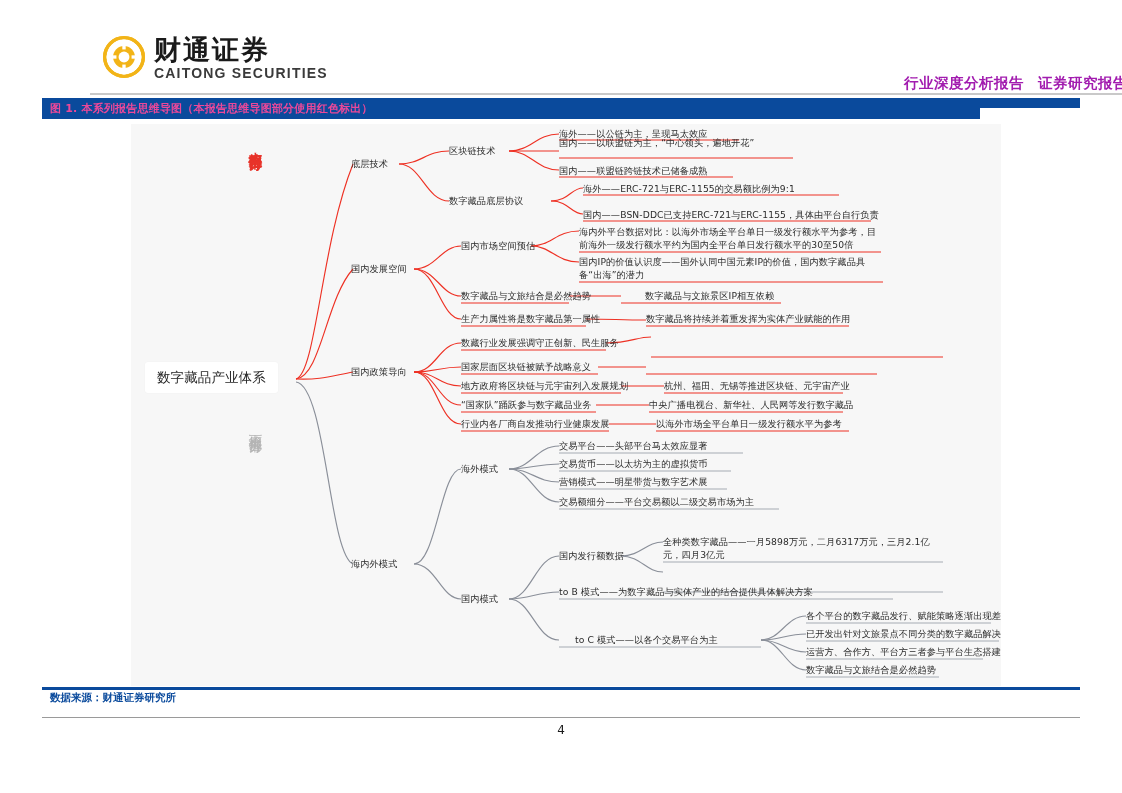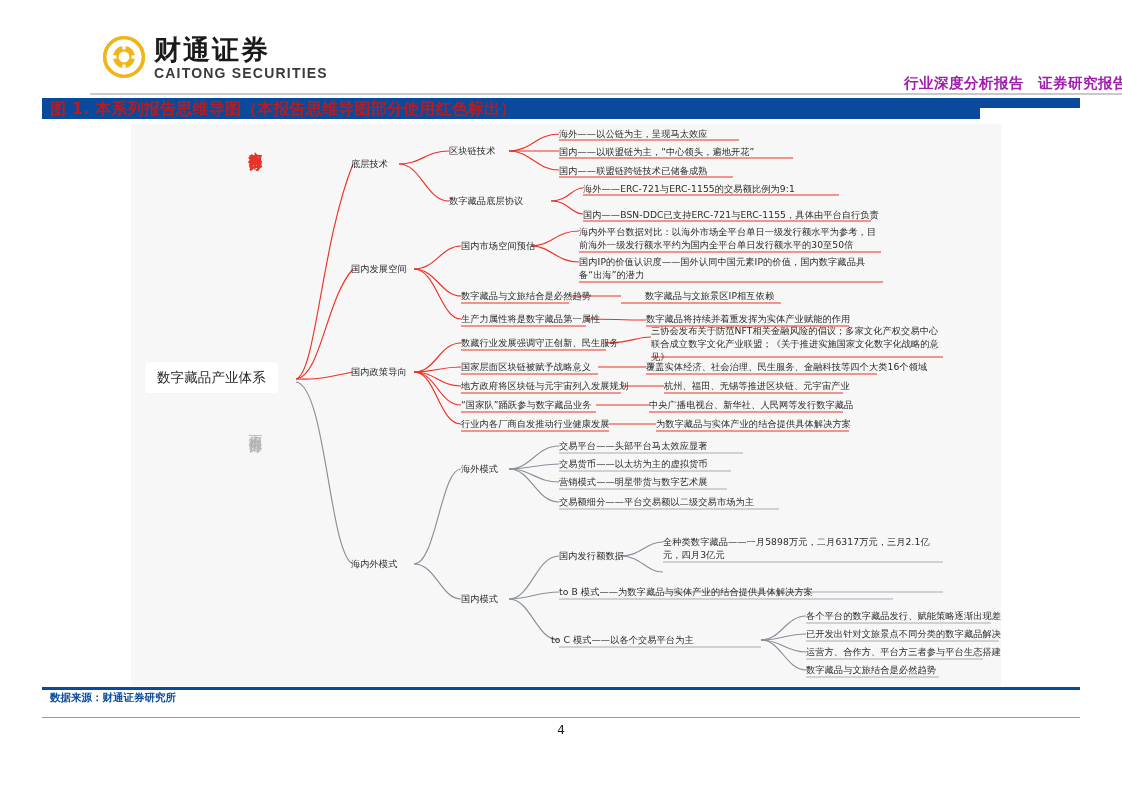--- a/index.html
+++ b/index.html
@@ -100,23 +100,23 @@
     left: 980px;
     top: 98px;
     width: 100px;
     height: 10px;
     background: #0a4a9c;
   }
   .caption-text {
     position: absolute;
     left: 50px;
     top: 100px;
-    font-size: 16px;
+    font-size: 11px;
     font-weight: bold;
-    color: #b91c1c;
+    color: #ec4899;
     letter-spacing: 0.2px;
     line-height: 17px;
     white-space: nowrap;
   }
 
   
   .mindmap {
     position: absolute;
     left: 131px;
     top: 124px;
@@ -356,21 +356,21 @@
 
     <div class="node root" style="left:14px; top:238px;">数字藏品产业体系</div>
 
     <div class="vlabel top" style="left:117px; top:17px;">本篇报告部分</div>
     <div class="vlabel bottom" style="left:117px; top:300px;">下篇报告部分</div>
 
     <div class="node" style="left:220px; top:33px;">底层技术</div>
 
     <div class="node" style="left:318px; top:20px;">区块链技术</div>
     <div class="node" style="left:428px; top:3px;">海外——以公链为主，呈现马太效应</div>
-    <div class="node" style="left:428px; top:21px;">国内——以联盟链为主，“中心领头，遍地开花”</div>
+    <div class="node" style="left:428px; top:12px;">国内——以联盟链为主，“中心领头，遍地开花”</div>
     <div class="node" style="left:428px; top:40px;">国内——联盟链跨链技术已储备成熟</div>
 
     <div class="node" style="left:318px; top:70px;">数字藏品底层协议</div>
     <div class="node" style="left:452px; top:58px;">海外——ERC-721与ERC-1155的交易额比例为9:1</div>
     <div class="node" style="left:452px; top:84px;">国内——BSN-DDC已支持ERC-721与ERC-1155，具体由平台自行负责</div>
 
     <div class="node" style="left:220px; top:138px;">国内发展空间</div>
 
     <div class="node" style="left:330px; top:115px;">国内市场空间预估</div>
     <div class="node wrap" style="left:448px; top:101px; width:305px;">海内外平台数据对比：以海外市场全平台单日一级发行额水平为参考，目前海外一级发行额水平约为国内全平台单日发行额水平的30至50倍</div>
@@ -378,50 +378,48 @@
 
     <div class="node" style="left:330px; top:165px;">数字藏品与文旅结合是必然趋势</div>
     <div class="node" style="left:514px; top:165px;">数字藏品与文旅景区IP相互依赖</div>
 
     <div class="node" style="left:330px; top:188px;">生产力属性将是数字藏品第一属性</div>
     <div class="node" style="left:515px; top:188px;">数字藏品将持续并着重发挥为实体产业赋能的作用</div>
 
     <div class="node" style="left:220px; top:241px;">国内政策导向</div>
 
     <div class="node" style="left:330px; top:212px;">数藏行业发展强调守正创新、民生服务</div>
-    <div class="node wrap" style="left:520px; top:200px; width:295px;">三协会发布关于防范NFT相关金融风险的倡议；多家文化产权交易中心联合成立数字文化产业联盟；《关于推进实施国家文化数字化战略的意见》</div>
 
     <div class="node" style="left:330px; top:236px;">国家层面区块链被赋予战略意义</div>
-    <div class="node" style="left:515px; top:236px;">覆盖实体经济、社会治理、民生服务、金融科技等四个大类16个领域</div>
 
     <div class="node" style="left:330px; top:255px;">地方政府将区块链与元宇宙列入发展规划</div>
     <div class="node" style="left:533px; top:255px;">杭州、福田、无锡等推进区块链、元宇宙产业</div>
 
     <div class="node" style="left:330px; top:274px;">“国家队”踊跃参与数字藏品业务</div>
     <div class="node" style="left:518px; top:274px;">中央广播电视台、新华社、人民网等发行数字藏品</div>
 
     <div class="node" style="left:330px; top:293px;">行业内各厂商自发推动行业健康发展</div>
-    <div class="node" style="left:525px; top:293px;">为数字藏品与实体产业的结合提供具体解决方案</div>
+    <div class="node" style="left:525px; top:293px;">以海外市场全平台单日一级发行额水平为参考</div>
 
     <div class="node" style="left:220px; top:433px;">海内外模式</div>
 
     <div class="node" style="left:330px; top:338px;">海外模式</div>
     <div class="node" style="left:428px; top:315px;">交易平台——头部平台马太效应显著</div>
     <div class="node" style="left:428px; top:333px;">交易货币——以太坊为主的虚拟货币</div>
     <div class="node" style="left:428px; top:351px;">营销模式——明星带货与数字艺术展</div>
     <div class="node" style="left:428px; top:371px;">交易额细分——平台交易额以二级交易市场为主</div>
 
     <div class="node" style="left:330px; top:468px;">国内模式</div>
 
     <div class="node" style="left:428px; top:425px;">国内发行额数据</div>
     <div class="node wrap" style="left:532px; top:411px; width:282px;">全种类数字藏品——一月5898万元，二月6317万元，三月2.1亿元，四月3亿元</div>
 
     <div class="node" style="left:428px; top:461px;">to B 模式——为数字藏品与实体产业的结合提供具体解决方案</div>
 
-    <div class="node" style="left:420px; top:509px;">to C 模式——以各个交易平台为主</div>
+    <div class="node" style="left:444px; top:509px;">to C 模式——以各个交易平台为主</div>
     <div class="node" style="left:675px; top:485px;">各个平台的数字藏品发行、赋能策略逐渐出现差异化</div>
     <div class="node" style="left:675px; top:503px;">已开发出针对文旅景点不同分类的数字藏品解决方案</div>
     <div class="node" style="left:675px; top:521px;">运营方、合作方、平台方三者参与平台生态搭建</div>
     <div class="node" style="left:675px; top:539px;">数字藏品与文旅结合是必然趋势</div>
   </div>
 
   <div class="footer-bar"></div>
   <div class="footer-src">数据来源：财通证券研究所</div>
   <div class="footer-rule"></div>
   <div class="page-num">4</div>

